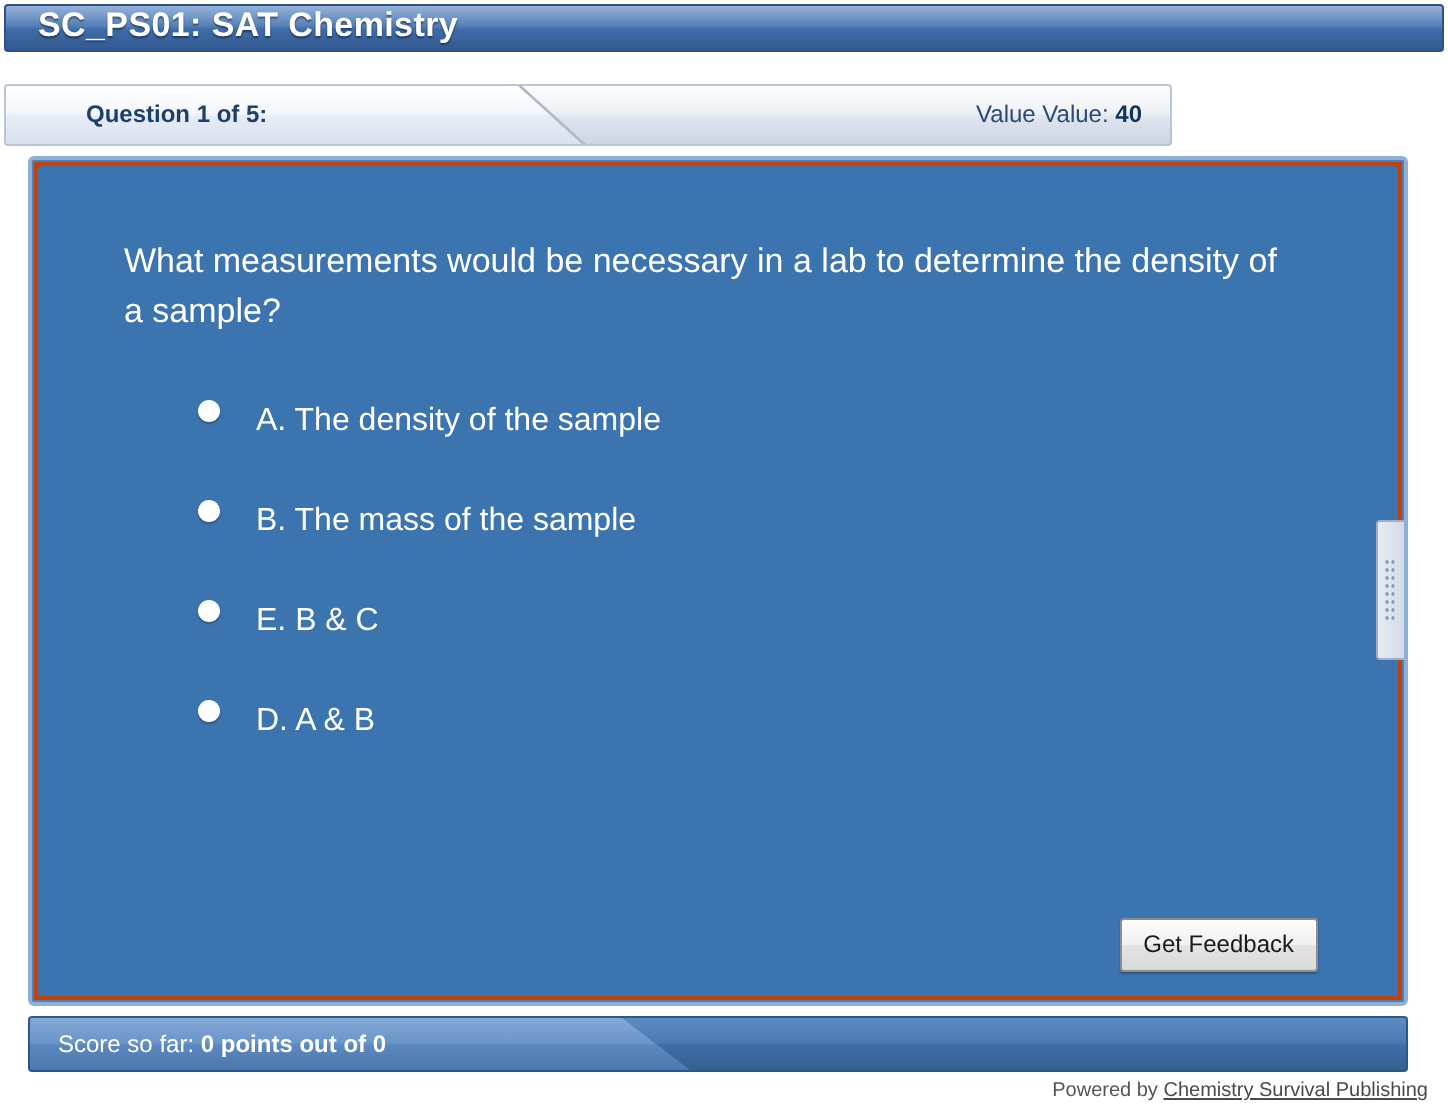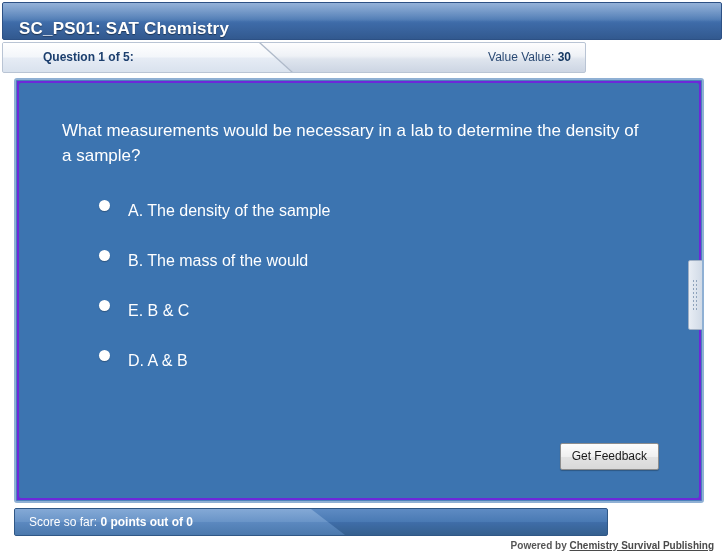--- a/index.html
+++ b/index.html
@@ -21,27 +21,27 @@
     box-sizing: border-box;
     background: #ffffff;
   }
 
   
   .titlebar {
     position: absolute;
     left: 2px;
     top: 2px;
     width: 720px;
-    height: 38px;
+    height: 24px;
     box-sizing: border-box;
     background: linear-gradient(to bottom, #6b94c9 0%, #4d7ab4 45%, #3e6ba8 55%, #32598f 100%);
     border: 1px solid #2d5185;
     border-radius: 2px;
     display: flex;
-    align-items: flex-end;
+    align-items: flex-start;
     overflow: hidden;
   }
   .titlebar:before {
     content: "";
     position: absolute;
     left: 0; top: 0;
     width: 100%;
     height: 50%;
     background: linear-gradient(to bottom, rgba(255,255,255,0.28), rgba(255,255,255,0.02));
     pointer-events: none;
@@ -109,21 +109,21 @@
   }
 
   
   .panel {
     position: absolute;
     left: 14px;
     top: 78px;
     width: 690px;
     height: 425px;
     box-sizing: border-box;
-    background: #6d28d9;
+    background: #c2410c;
     border: 2px solid #8fb0d4;
     border-radius: 3px;
     box-shadow: inset 0 0 0 1px #4b81bb;
     overflow: hidden;
   }
   .panel-inner {
     position: absolute;
     inset: 3px;
     background: #3c74b0;
     border-radius: 2px;
@@ -168,21 +168,21 @@
   .choice-label {
     margin-left: 29px;
     color: #ffffff;
     font-size: 16px;
   }
 
   
   .feedback-btn {
     position: absolute;
     right: 40px;
-    bottom: 28px;
+    bottom: 12px;
     min-width: 96px;
     padding: 5px 11px 6px 11px;
     font-family: "Liberation Sans", sans-serif;
     font-size: 12px;
     color: #1a1a1a;
     background: linear-gradient(to bottom, #fdfdfd 0%, #f0f0f0 50%, #e3e3e3 51%, #d9d9d9 100%);
     border: 1px solid #8d8d8d;
     border-radius: 2px;
     box-shadow: 0 1px 1px rgba(0,0,0,0.25);
     cursor: pointer;
@@ -207,21 +207,21 @@
     height: 32px;
     background-image: radial-gradient(#8ea3bc 36%, transparent 38%);
     background-size: 3px 4px;
   }
 
   
   .scorebar {
     position: absolute;
     left: 14px;
     top: 508px;
-    width: 594px;
+    width: 690px;
     height: 28px;
     box-sizing: border-box;
     background: linear-gradient(to bottom, #5e8bc3 0%, #4a7ab4 48%, #3f6da8 52%, #35608f 100%);
     border: 1px solid #2f5786;
     border-radius: 2px;
     overflow: hidden;
   }
   .scorebar .score-tab {
     position: absolute;
     left: 0;
@@ -240,56 +240,55 @@
   }
   .score-text b { color: #ffffff; }
 
   
   .footer {
     position: absolute;
     right: 10px;
     top: 540px;
     font-size: 10px;
     color: #555555;
-    font-weight: bold;
   }
   .footer a {
     color: #4a4a4a;
     text-decoration: underline;
   }
 </style>
 </head>
 <body>
 
 <div class="app">
 
   <div class="titlebar">
     <span class="title-text">SC_PS01: SAT Chemistry</span>
   </div>
 
   <div class="infobar">
     <div class="tab-shape"></div>
     <div class="tab-edge"></div>
     <span class="question-counter">Question 1 of 5:</span>
-    <span class="point-value"><span>Value Value: </span><b>30</b></span>
+    <span class="point-value"><span>Value Value: </span><b>40</b></span>
   </div>
 
   <div class="panel">
     <div class="panel-inner">
 
       <div class="question-text">What measurements would be necessary in a lab to determine the density of a sample?</div>
 
       <ul class="choices">
         <li class="choice">
           <span class="bullet"></span>
           <span class="choice-label">A. The density of the sample</span>
         </li>
         <li class="choice">
           <span class="bullet"></span>
-          <span class="choice-label">B. The mass of the would</span>
+          <span class="choice-label">B. The mass of the sample</span>
         </li>
         <li class="choice">
           <span class="bullet"></span>
           <span class="choice-label">E. B &amp; C</span>
         </li>
         <li class="choice">
           <span class="bullet"></span>
           <span class="choice-label">D. A &amp; B</span>
         </li>
       </ul>

